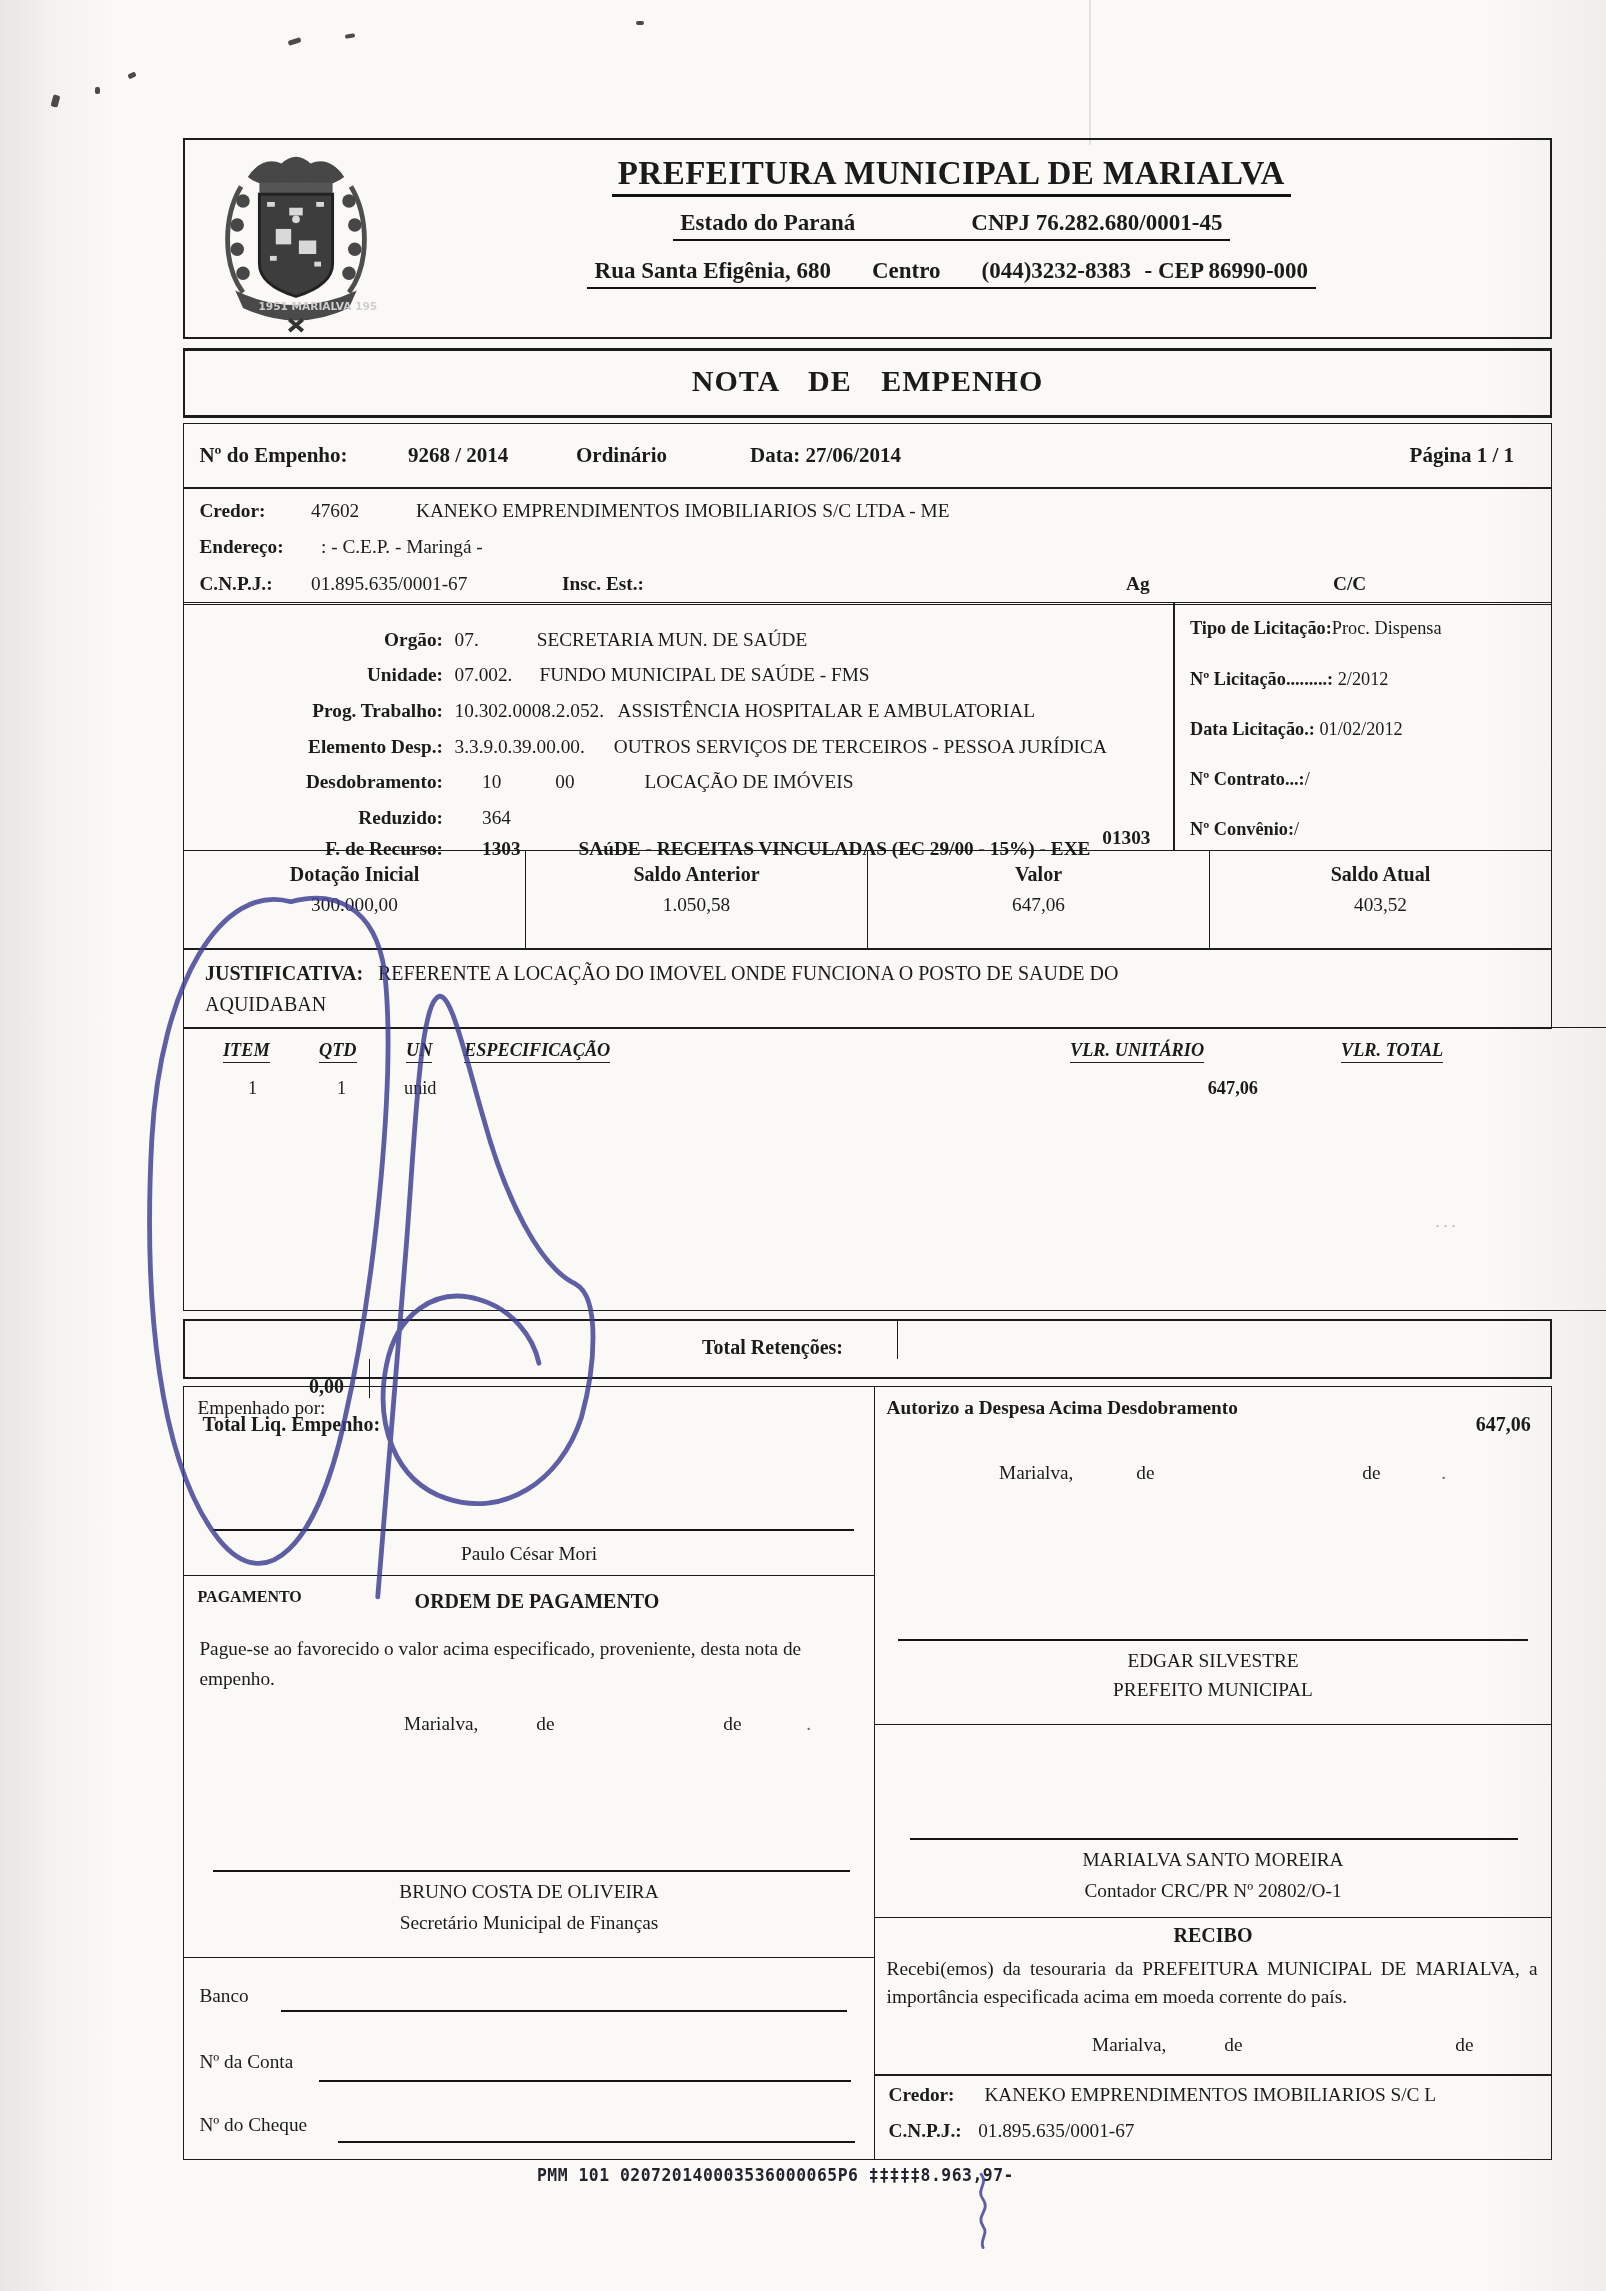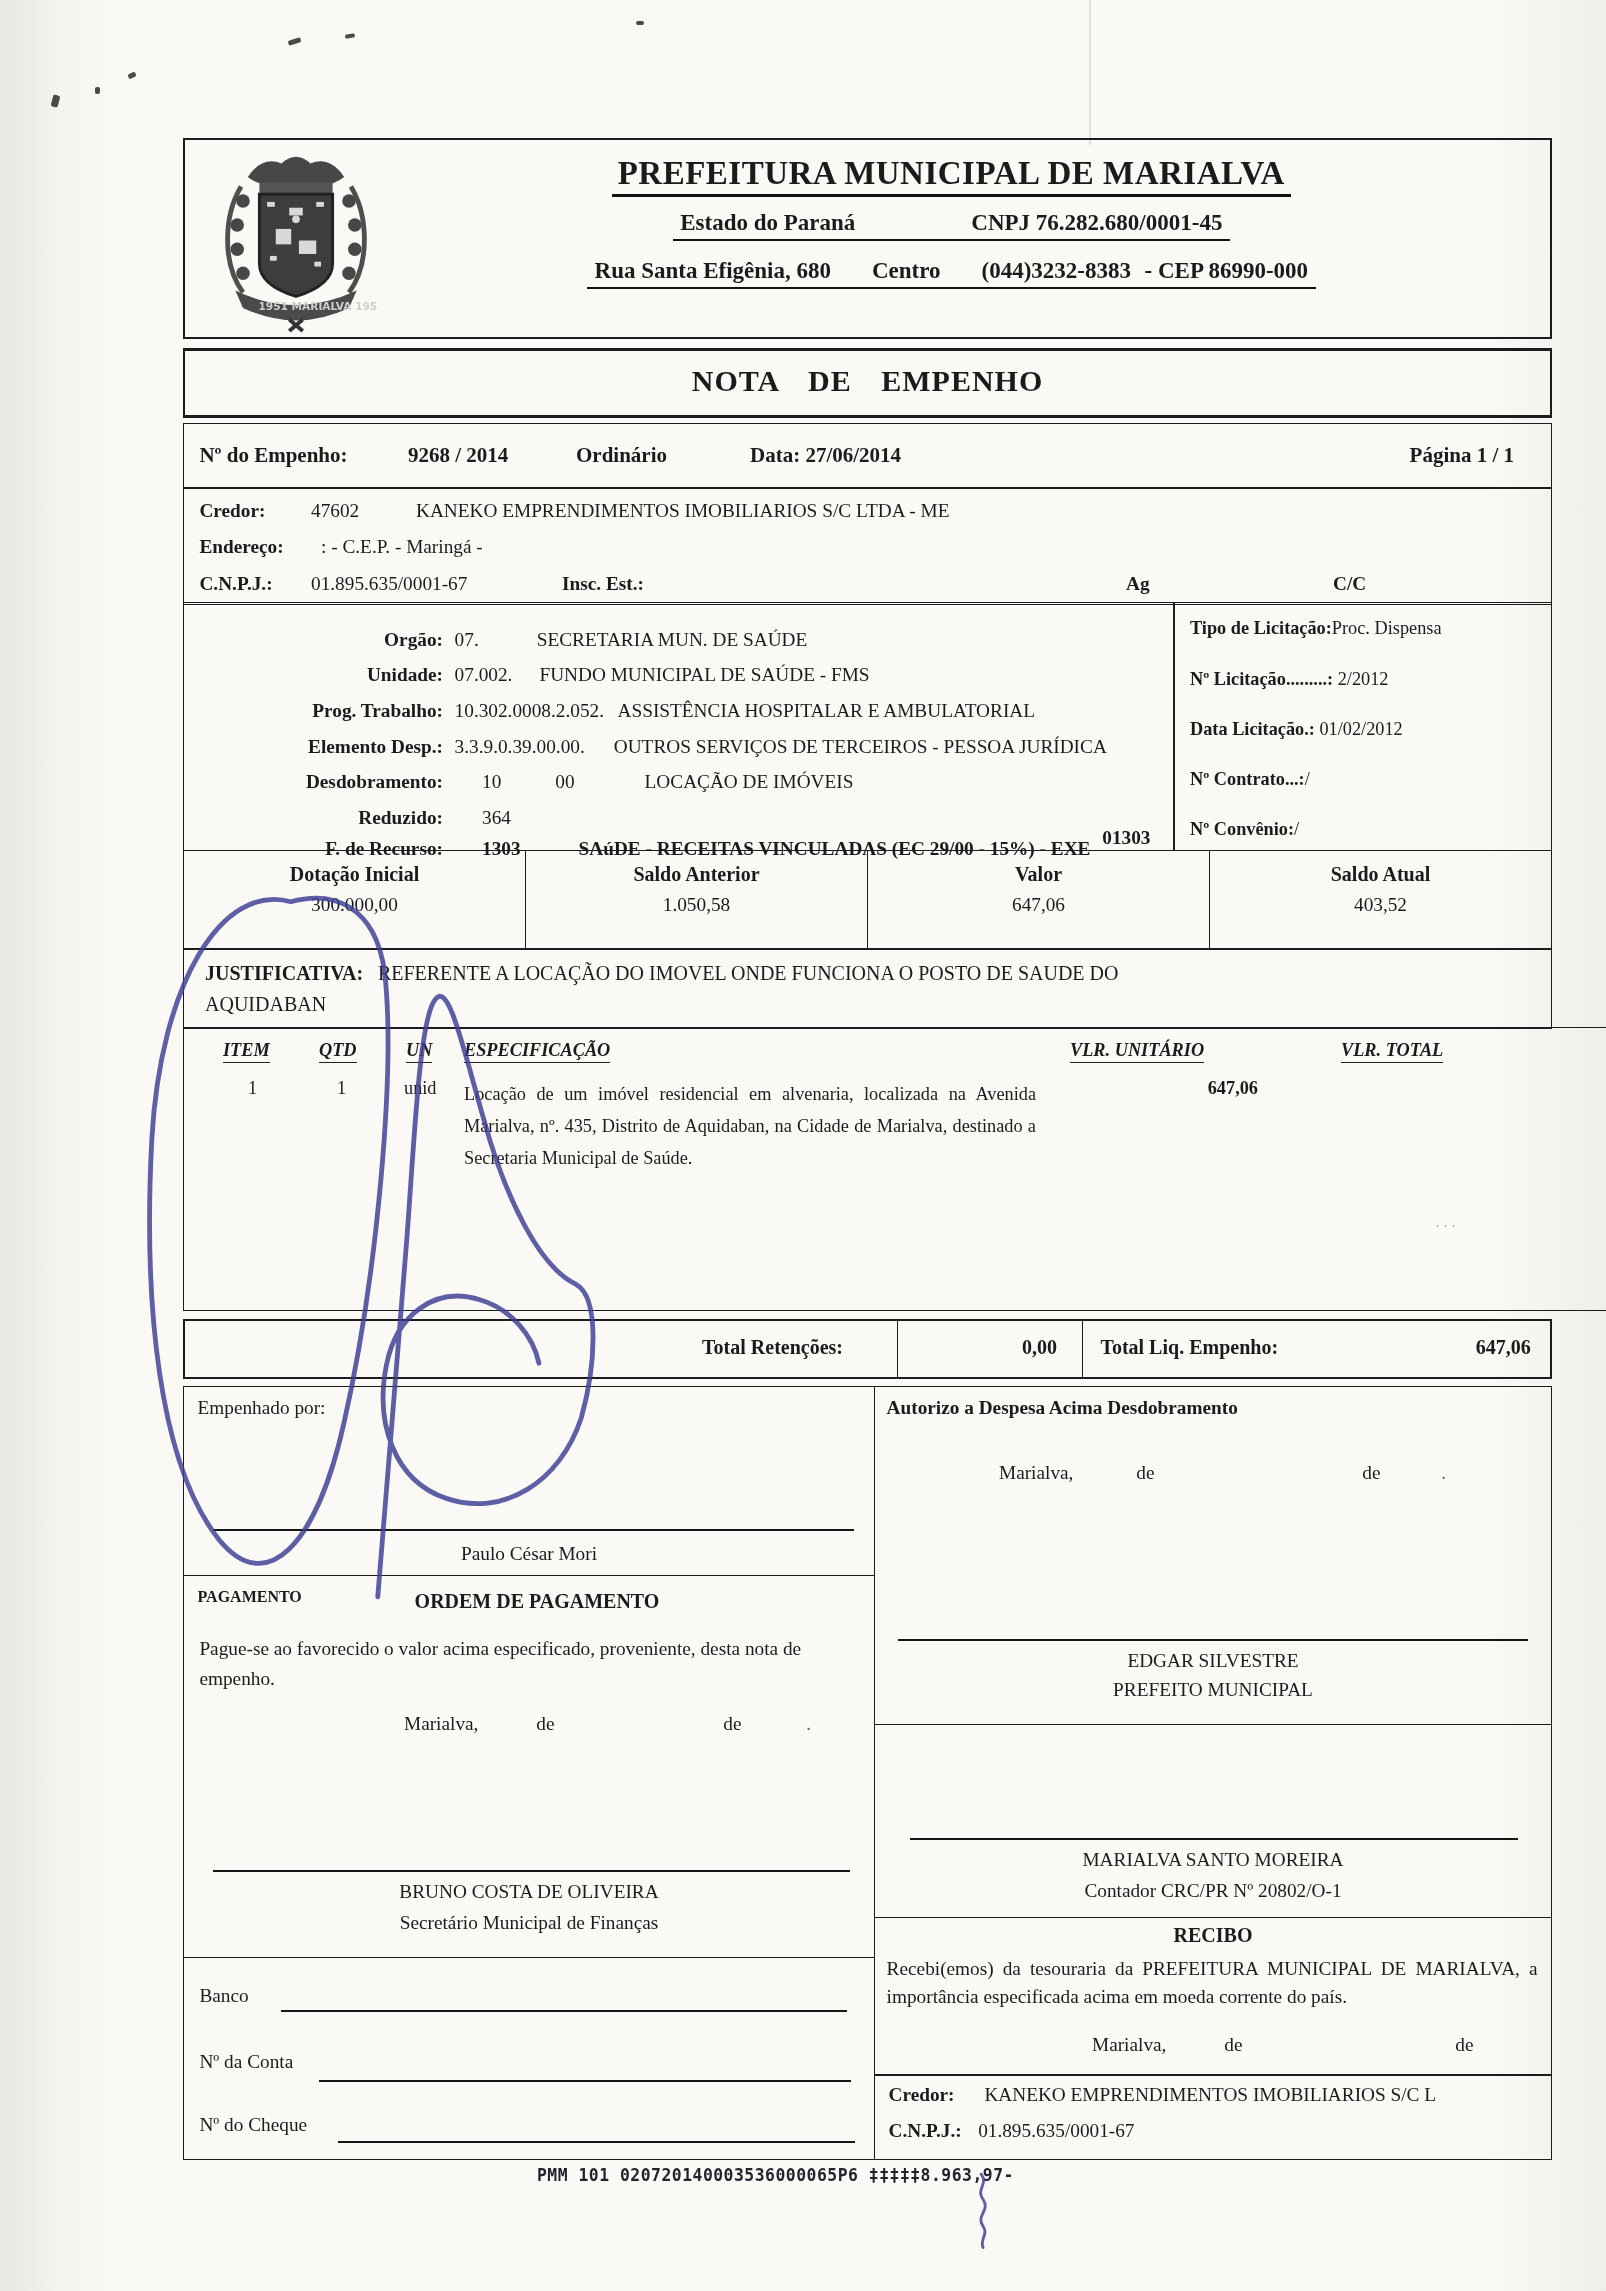--- a/index.html
+++ b/index.html
@@ -73,21 +73,21 @@
   #items-box { left:183px; top:1027px; width:1557px; height:284px; font-size:18.3px; }
   .it-head { position:absolute; top:11.6px; font-style:italic; font-weight:bold;
              border-bottom:1.9px solid #222; padding-bottom:1.9px; white-space:nowrap; }
   #items-box .cell { position:absolute; top:50px; }
   .it-desc { width:572px; text-align:justify; line-height:32px; }
   .money { font-weight:bold; text-align:right; }
   .noise-dots { position:absolute; color:#a9a49e; font-size:15.4px; letter-spacing:2.9px; }
 
   
   #totals-row { left:183px; top:1319px; width:1369px; height:60px; border-width:2.9px;
-                display:flex; font-size:20px; font-weight:bold; }
+                display:flex; font-size:20px; font-weight:bold;flex-direction:column; }
   .t-c1 { width:713px; text-align:right; padding:15.4px 54px 0 0; border-right:1.9px solid #1c1c1c; }
   .t-c2 { width:185px; text-align:right; padding:15.4px 25px 0 0; border-right:1.9px solid #1c1c1c; }
   .t-c3 { flex:1; display:flex; justify-content:space-between; padding:15.4px 19.3px 0 17.4px; }
 
   
   #sig-grid { left:183px; top:1386px; width:1369px; height:774px; display:flex; font-size:19.3px; }
   #col-left { width:691px; border-right:1.9px solid #1c1c1c; display:flex; flex-direction:column; }
   #col-right { flex:1; display:flex; flex-direction:column; }
   .pane { position:relative; }
   #L1 { height:189px; border-bottom:1.9px solid #1c1c1c; }
@@ -280,21 +280,20 @@
   <span class="it-head" style="left:39px;">ITEM</span>
   <span class="it-head" style="left:135px;">QTD</span>
   <span class="it-head" style="left:222px;">UN</span>
   <span class="it-head" style="left:280px;">ESPECIFICAÇÃO</span>
   <span class="it-head" style="left:886px;">VLR. UNITÁRIO</span>
   <span class="it-head" style="left:1157px;">VLR. TOTAL</span>
 
   <div class="cell" style="left:64px;">1</div>
   <div class="cell" style="left:153px;">1</div>
   <div class="cell" style="left:220px;">unid</div>
-  <div class="cell it-desc" style="left:280px;">Locação de um imóvel residencial em alvenaria, localizada na Avenida Marialva, nº. 435, Distrito de Aquidaban, na Cidade de Marialva, destinado a Secretaria Municipal de Saúde.</div>
   <div class="cell money" style="left:869px;width:205px;">647,06</div>
   <div class="cell money" style="right:77px;width:203px;">647,06</div>
 
   <span class="noise-dots" style="left:1251px;top:189px;">···</span>
 </div>
 
 <div class="box" id="totals-row">
   <div class="t-c1">Total Retenções:</div>
   <div class="t-c2">0,00</div>
   <div class="t-c3">

